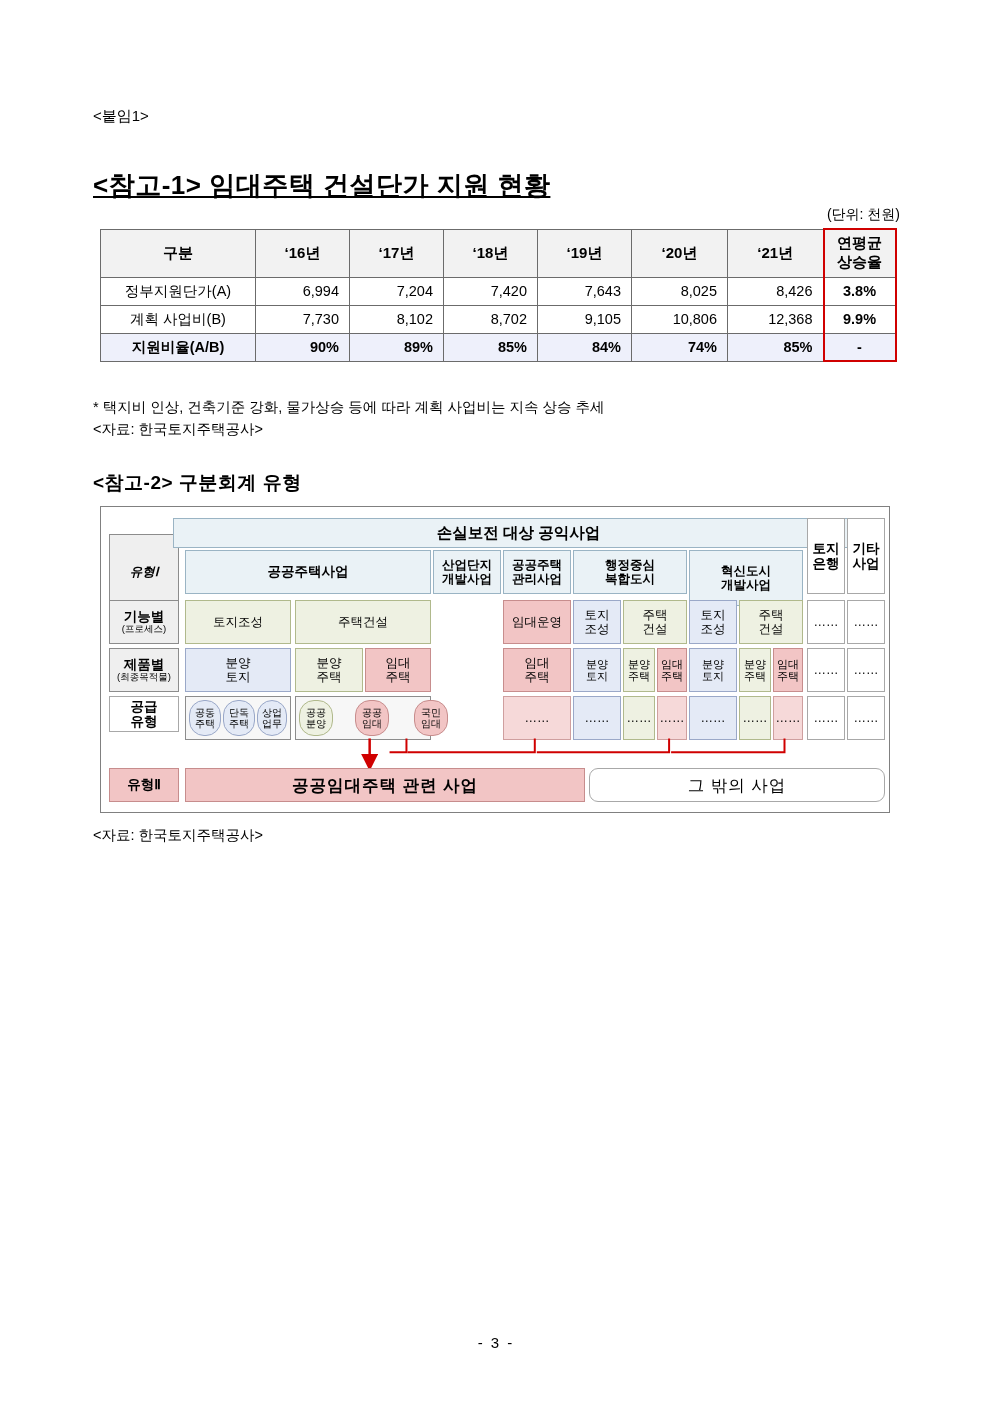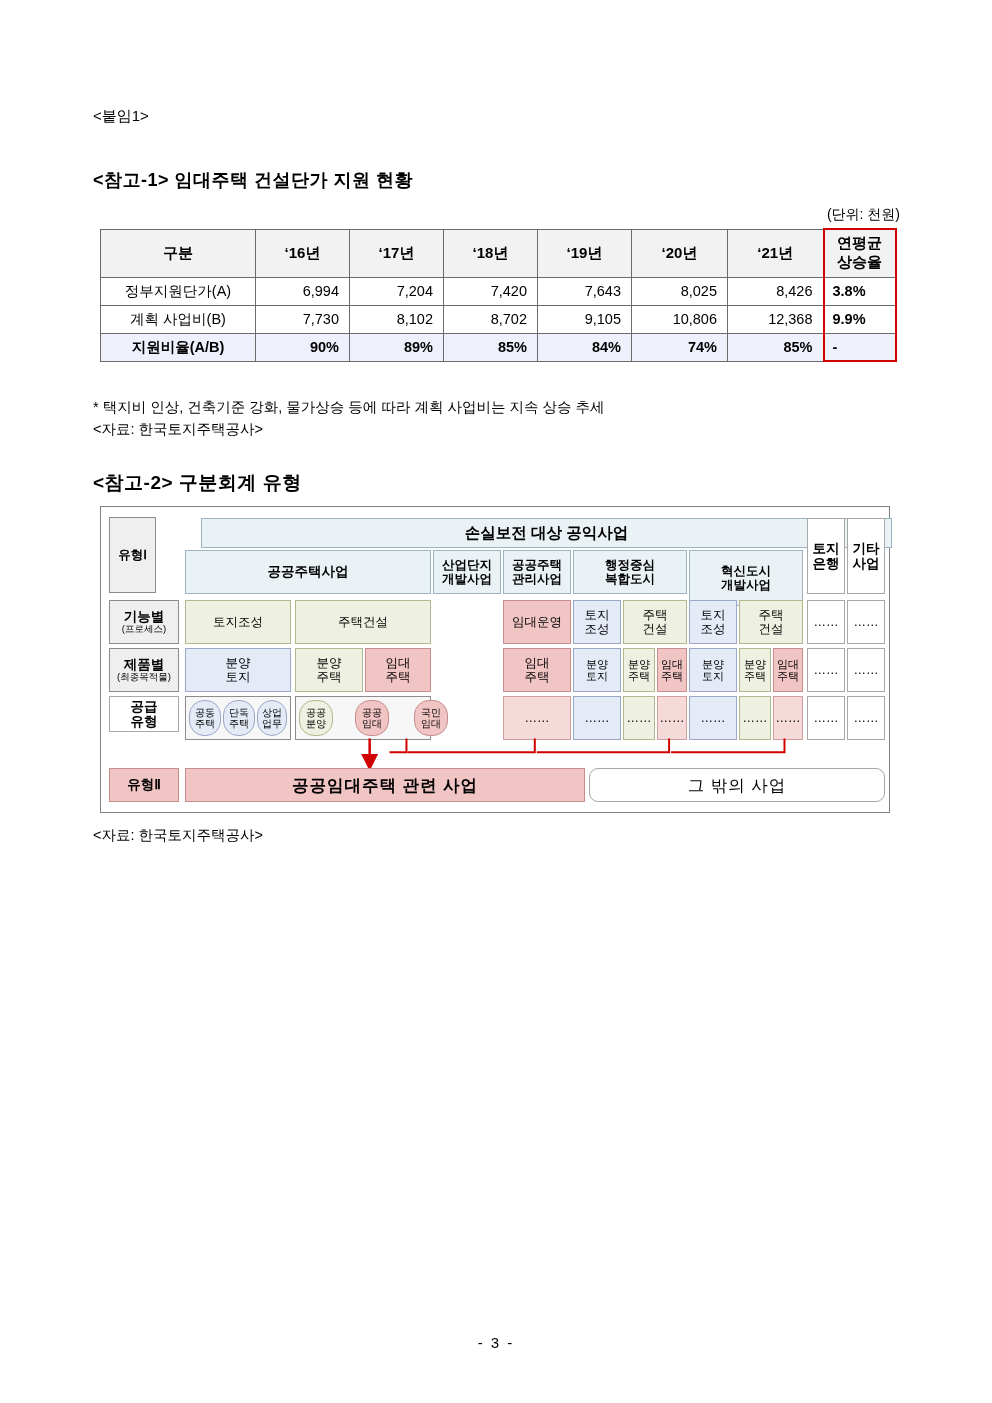--- a/index.html
+++ b/index.html
@@ -27,23 +27,24 @@
     left: 93px;
     top: 107px;
     font-size: 15px;
     letter-spacing: 0px;
   }
 
   .ref1-title {
     position: absolute;
     left: 93px;
     top: 168px;
-    font-size: 18px;
+    font-size: 26px;
     font-weight: bold;
     letter-spacing: 0.5px;
+    text-decoration: underline;
   }
 
   .unit-note {
     position: absolute;
     right: 92px;
     top: 206px;
     font-size: 14px;
   }
 
   
@@ -76,20 +77,21 @@
     text-align: center;
     font-size: 14.5px;
     background: #ffffff;
   }
   .t1 .num {
     text-align: right;
     font-size: 14.5px;
     padding-right: 10px;
   }
   .t1 .rate {
+    text-align: center;
     font-weight: bold;
     margin-left: 28px;
   }
   .t1 tr.rowlast td {
     background: #eef0fb;
     font-weight: bold;
   }
   .t1 tr.rowlast td.num { font-weight: bold; }
   .t1 .redcol {
     border-left: 2px solid #d00000;
@@ -256,23 +258,23 @@
   </div>
 
   <div class="foot1">* 택지비 인상, 건축기준 강화, 물가상승 등에 따라 계획 사업비는 지속 상승 추세</div>
   <div class="foot2">&lt;자료: 한국토지주택공사&gt;</div>
 
   <div class="ref2-title">&lt;참고-2&gt; 구분회계 유형</div>
 
   <div class="diagram">
     <div class="dgrid">
 
-      <div class="box b-gray" style="left:0px; top:3px; width:47px; height:76px;">유형Ⅰ</div>
-
-      <div class="box b-lightblue t15" style="left:92px; top:4px; width:691px; height:30px;">손실보전 대상 공익사업</div>
+      <div class="box b-gray" style="left:0px; top:20px; width:70px; height:76px;font-style:italic;">유형Ⅰ</div>
+
+      <div class="box b-lightblue t15" style="left:64px; top:4px; width:691px; height:30px;">손실보전 대상 공익사업</div>
 
       <div class="box b-lightblue bold t13" style="left:76px; top:36px; width:246px; height:44px;">공공주택사업</div>
 
       <div class="box b-lightblue bold" style="left:324px; top:36px; width:68px; height:44px;">
         <div class="stack">
           <span>산업단지</span>
           <span>개발사업</span>
         </div>
       </div>
 

